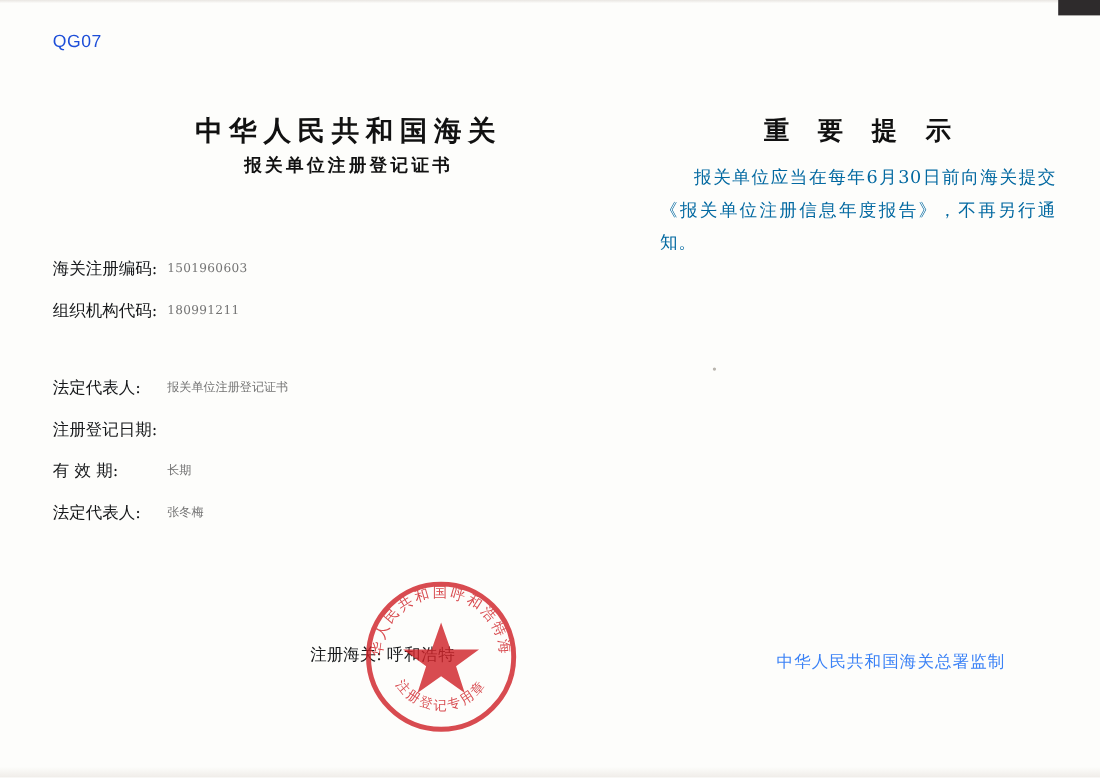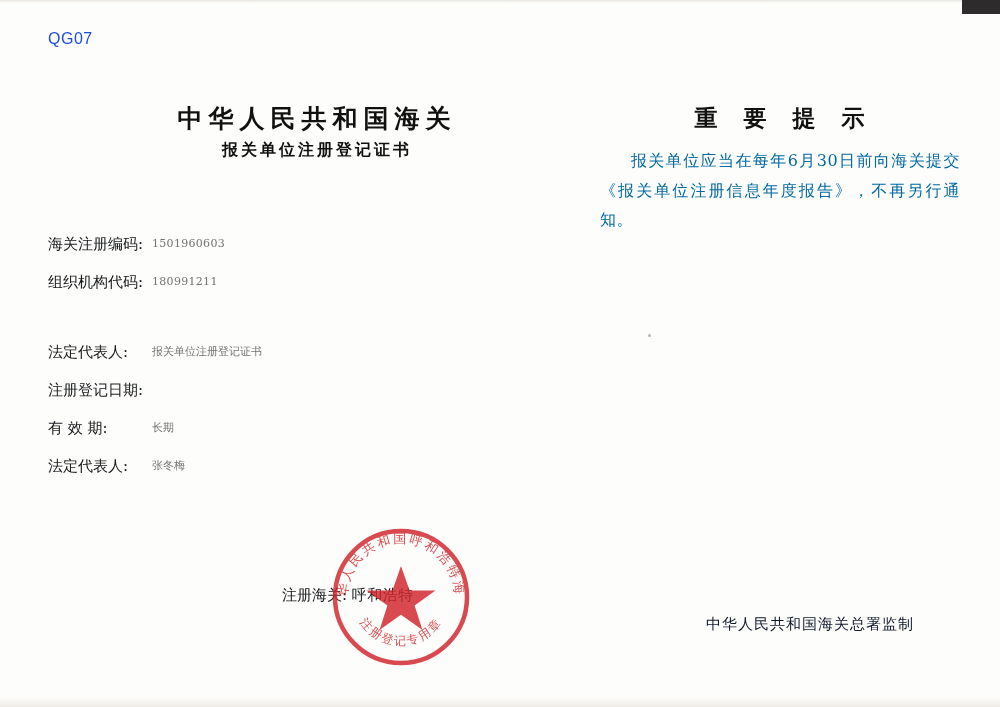--- a/index.html
+++ b/index.html
@@ -155,24 +155,24 @@
     font-size: 15px;
     line-height: 2.0;
     color: #16181a;
   }
   .issuer-block .row { white-space: nowrap; }
   .issuer-block .val { letter-spacing: 0.5px; }
 
   .footer-right {
     position: absolute;
     left: 706px;
-    top: 615px;
+    top: 592px;
     font-size: 15px;
     letter-spacing: 1px;
-    color: #0f172a;
+    color: #3b82f6;
     white-space: nowrap;
   }
 
   
   .seal {
     position: absolute;
     left: 325px;
     top: 521px;
     width: 152px;
     height: 152px;

